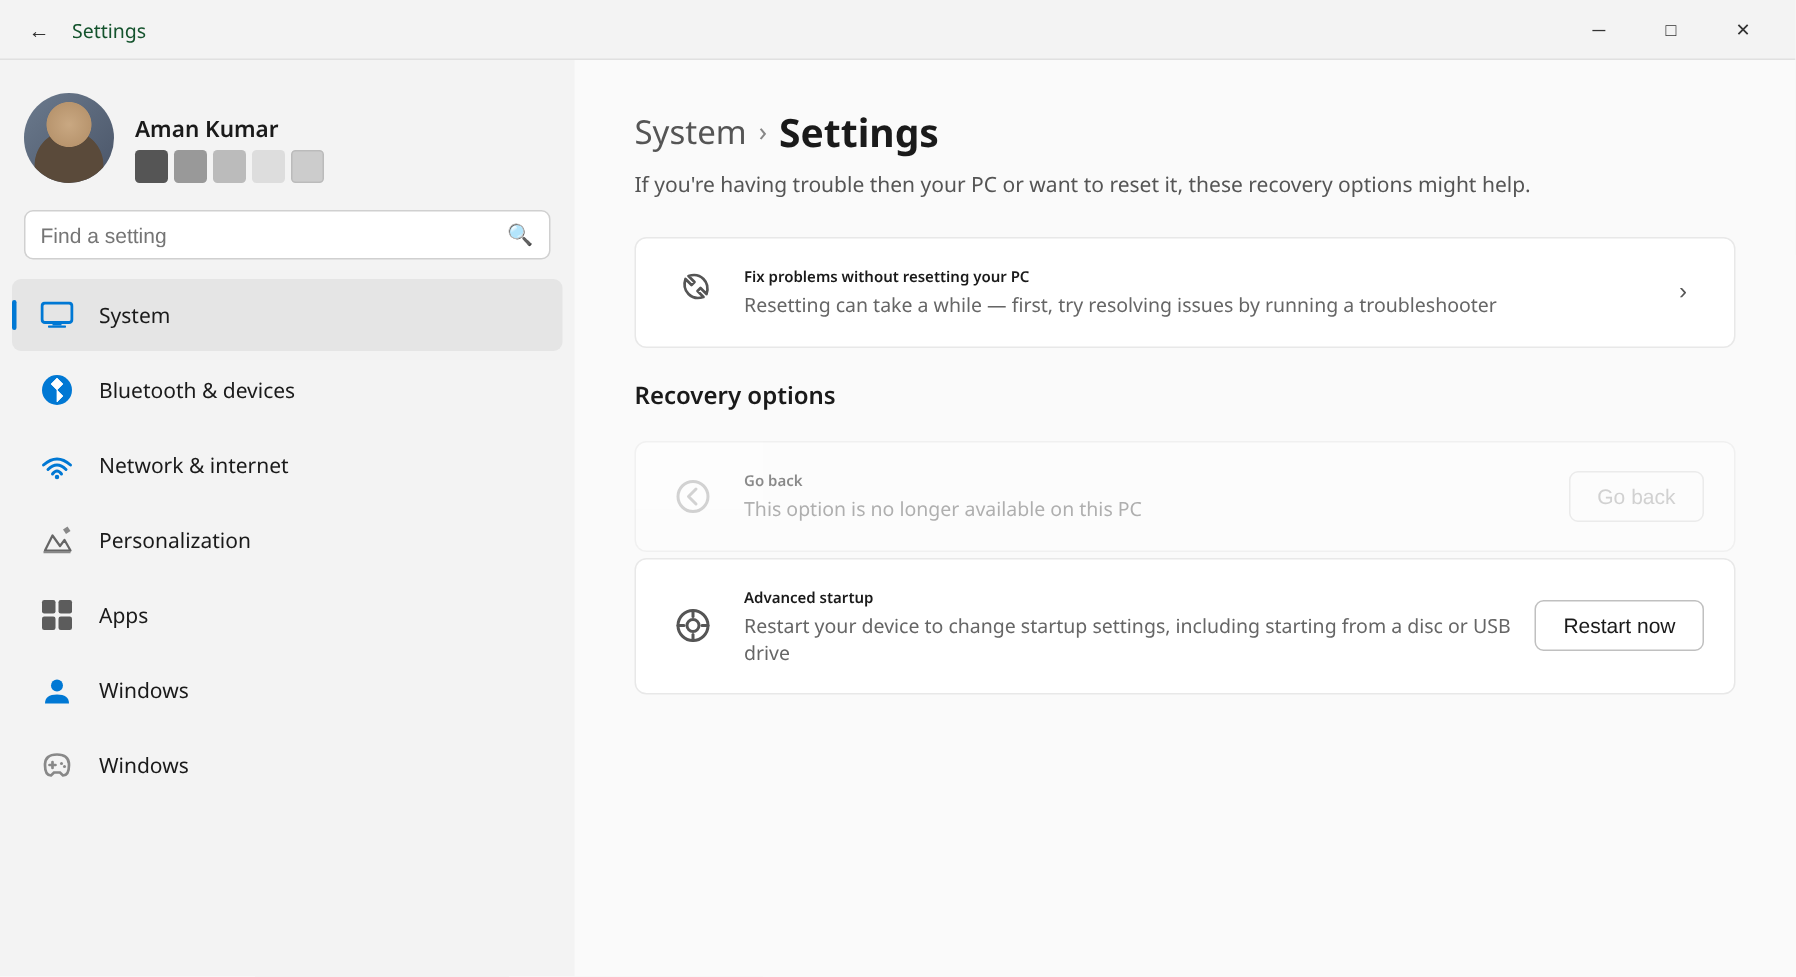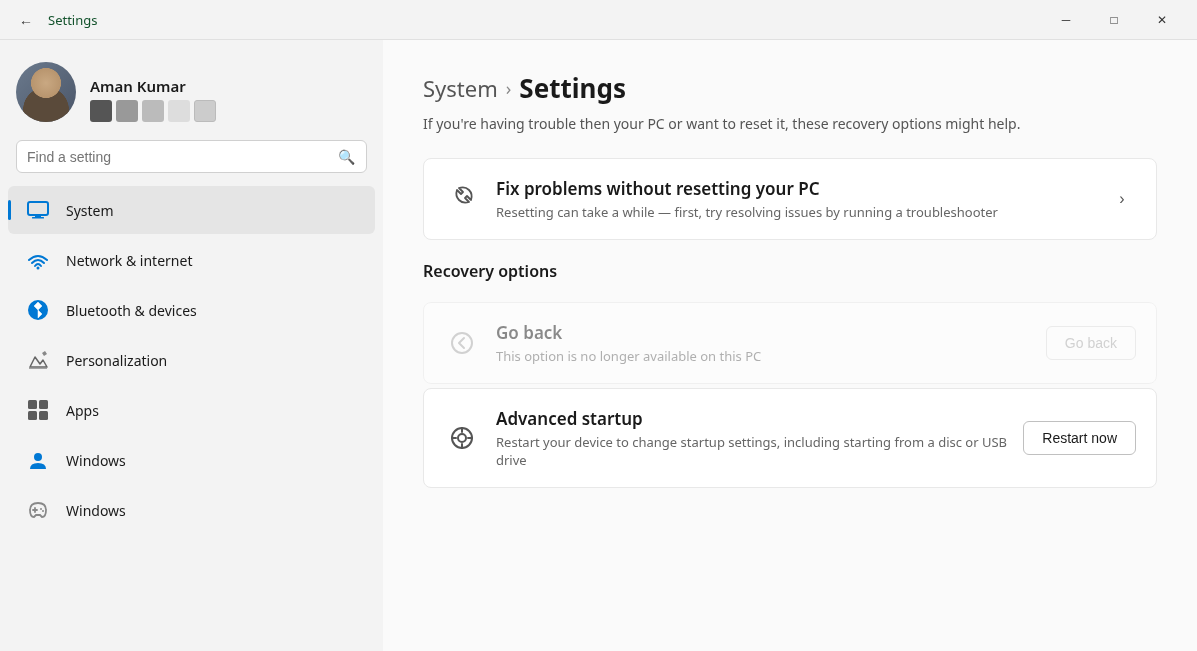--- a/index.html
+++ b/index.html
@@ -101,21 +101,21 @@
     
     .card {
       background: white; border-radius: 8px; margin-bottom: 4px;
       border: 1px solid #e8e8e8;
     }
     .card-row {
       display: flex; align-items: center; padding: 18px 20px; gap: 16px;
     }
     .card-icon { width: 36px; height: 36px; display: flex; align-items: center; justify-content: center; flex-shrink: 0; }
     .card-text { flex: 1; }
-    .card-title { font-size: 17px; font-weight: 600; color: #1a1a1a; margin-bottom: 3px; }
+    .card-title { font-size: 10px; font-weight: 600; color: #1a1a1a; margin-bottom: 3px; }
     .card-desc { font-size: 13px; color: #666; line-height: 1.4; }
     .card-action { display: flex; align-items: center; }
     .chevron-btn {
       width: 28px; height: 28px; border: none; background: transparent;
       cursor: pointer; display: flex; align-items: center; justify-content: center;
       color: #555; font-size: 16px;
     }
     .action-btn {
       padding: 8px 18px; border: 1px solid #c0c0c0; border-radius: 6px;
       background: white; cursor: pointer; font-size: 14px; color: #1a1a1a;
@@ -187,39 +187,39 @@
           <rect x="1" y="1" width="20" height="13" rx="2" fill="none" stroke="#0078d4" stroke-width="2"></rect>
           <rect x="8" y="14" width="6" height="2" fill="#0078d4"></rect>
           <rect x="5" y="16" width="12" height="1.5" rx="0.5" fill="#0078d4"></rect>
         </svg>
       </div>
       <span class="nav-label">System</span>
     </div>
 
     <div class="nav-item">
       <div class="nav-icon">
+        <svg width="20" height="24" viewBox="0 0 20 24">
+          <circle cx="10" cy="12" r="10" fill="#0078d4"></circle>
+          <path d="M10 4 L14 8 L10 12 L14 16 L10 20 L10 12 L6 8 L10 4Z" fill="white" stroke="white" stroke-width="0.5"></path>
+        </svg>
+      </div>
+      <span class="nav-label">Bluetooth &amp; devices</span>
+    </div>
+
+    <div class="nav-item">
+      <div class="nav-icon">
         <svg width="22" height="20" viewBox="0 0 22 20">
           <path d="M11 4 Q11 4 11 4" fill="none"></path>
           <path d="M2 10 Q11 2 20 10" fill="none" stroke="#0078d4" stroke-width="2" stroke-linecap="round"></path>
           <path d="M5 13 Q11 7 17 13" fill="none" stroke="#0078d4" stroke-width="2" stroke-linecap="round"></path>
           <path d="M8 16 Q11 12 14 16" fill="none" stroke="#0078d4" stroke-width="2" stroke-linecap="round"></path>
           <circle cx="11" cy="18" r="1.5" fill="#0078d4"></circle>
         </svg>
       </div>
       <span class="nav-label">Network &amp; internet</span>
-    </div>
-
-    <div class="nav-item">
-      <div class="nav-icon">
-        <svg width="20" height="24" viewBox="0 0 20 24">
-          <circle cx="10" cy="12" r="10" fill="#0078d4"></circle>
-          <path d="M10 4 L14 8 L10 12 L14 16 L10 20 L10 12 L6 8 L10 4Z" fill="white" stroke="white" stroke-width="0.5"></path>
-        </svg>
-      </div>
-      <span class="nav-label">Bluetooth &amp; devices</span>
     </div>
 
     <div class="nav-item">
       <div class="nav-icon">
         <svg width="22" height="22" viewBox="0 0 22 22">
           <path d="M3 18 L8 8 L13 15 L16 11 L20 18Z" fill="none" stroke="#666" stroke-width="1.5" stroke-linejoin="round"></path>
           <line x1="2" y1="19" x2="20" y2="19" stroke="#888" stroke-width="1.5"></line>
           <path d="M15 4 L18 2 L20 5 L17 7Z" fill="#888"></path>
         </svg>
       </div>

